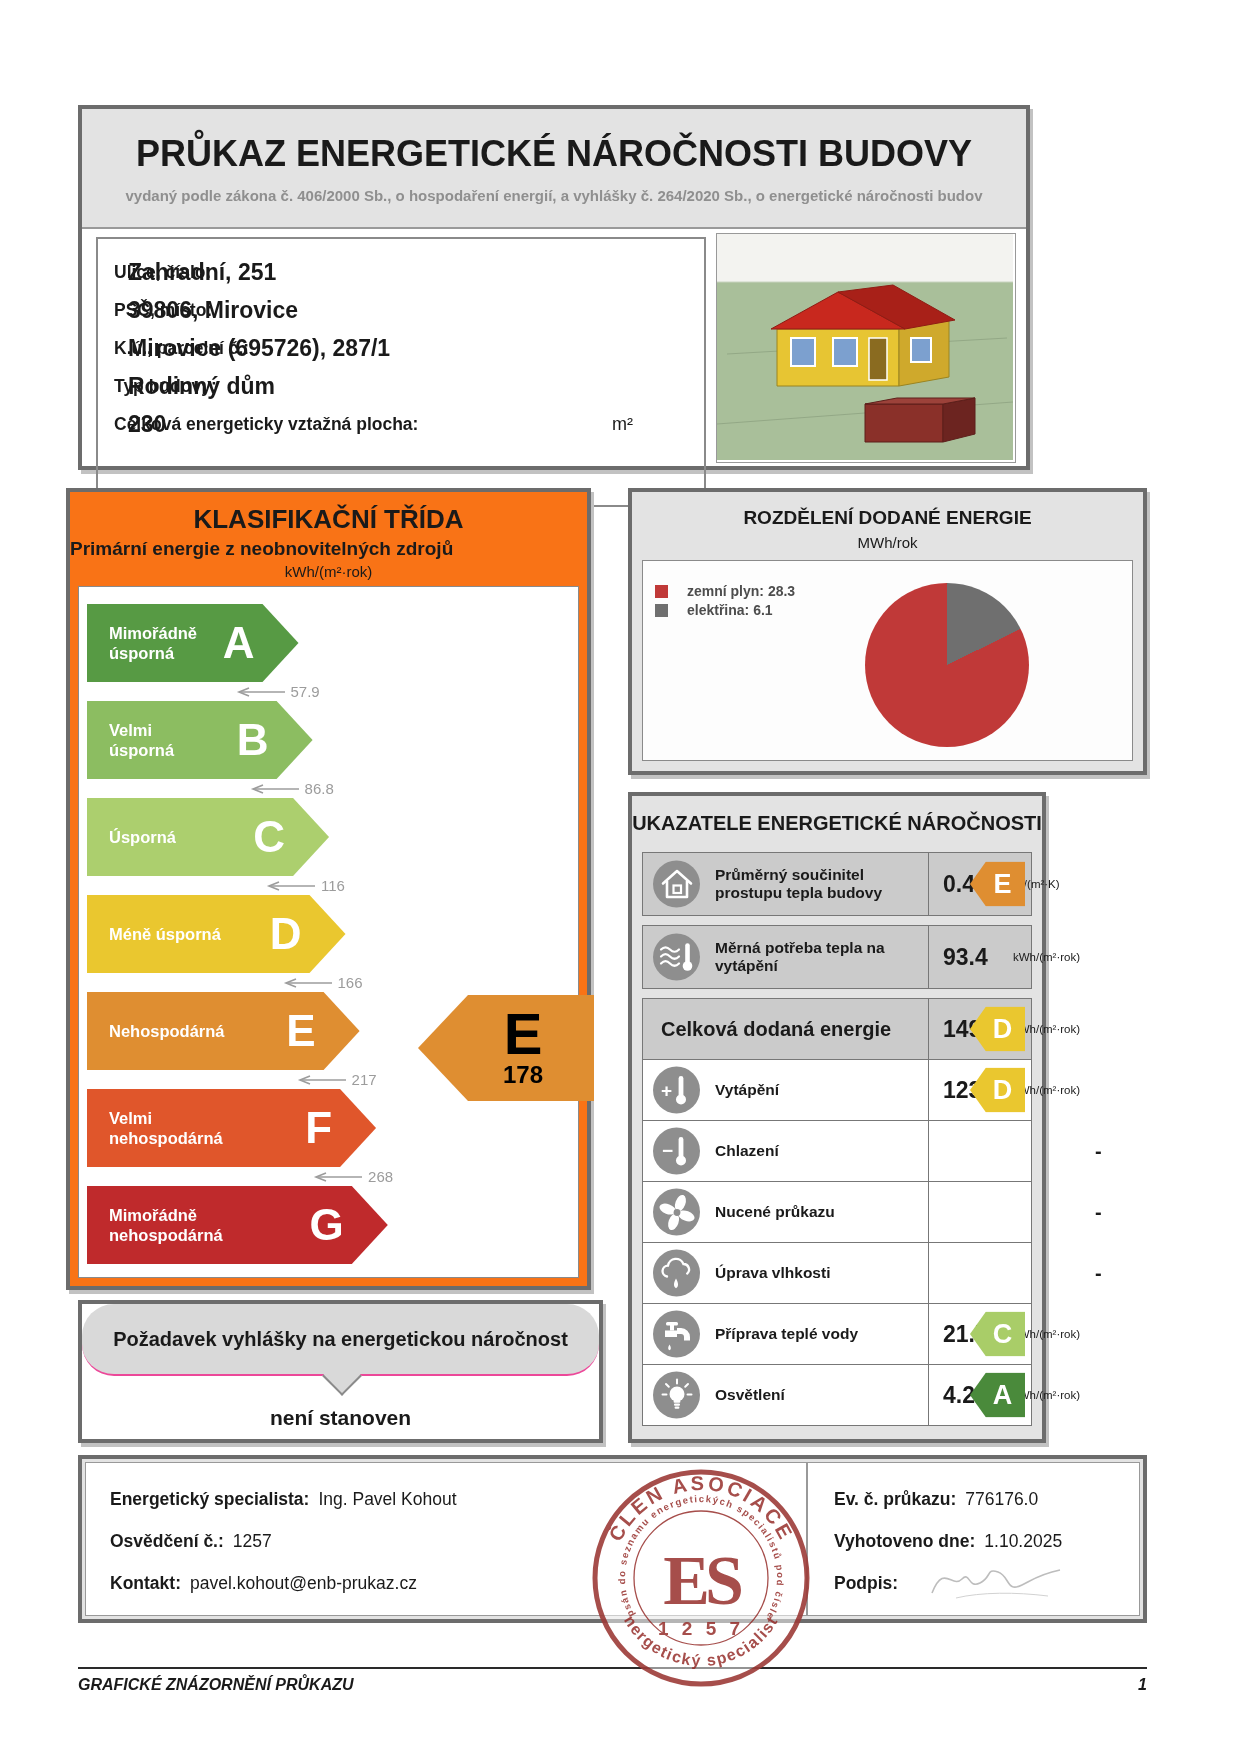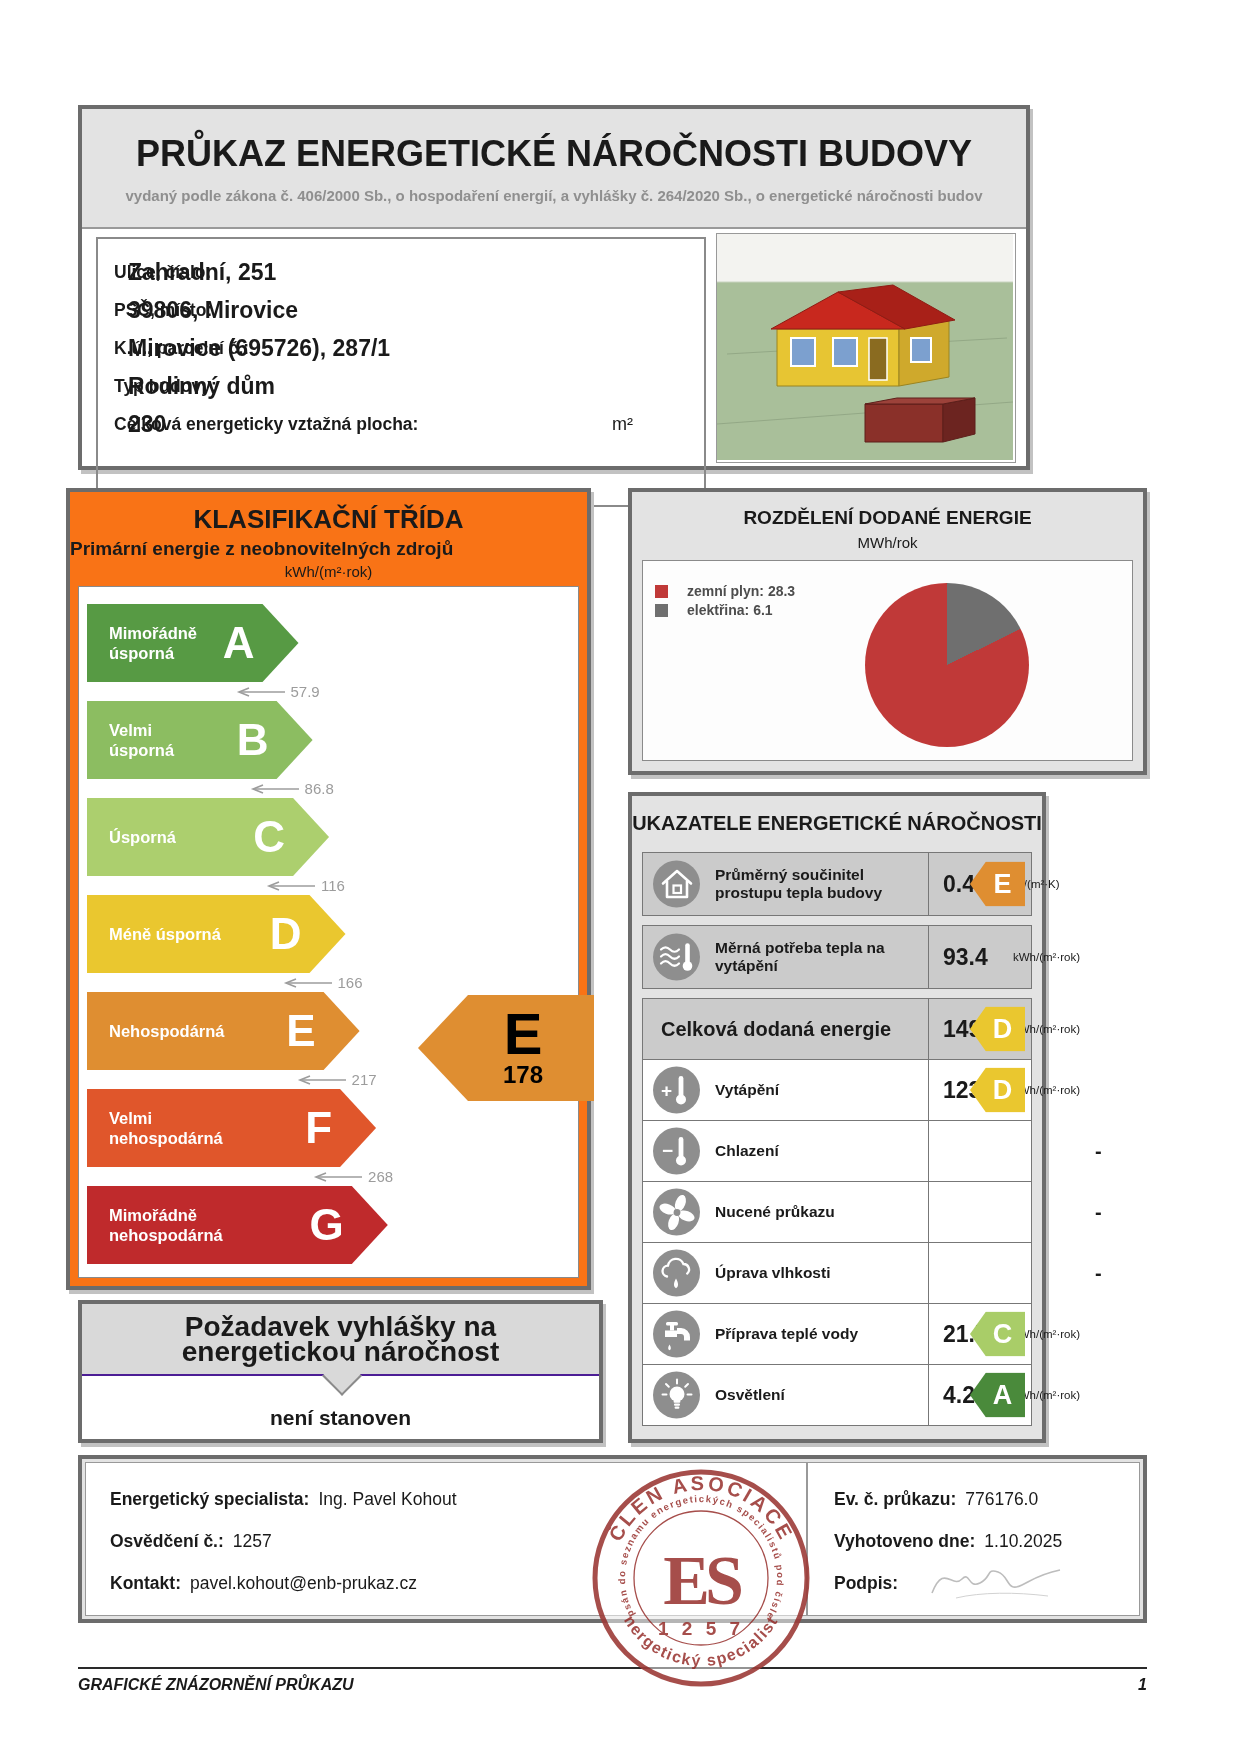--- a/index.html
+++ b/index.html
@@ -33,22 +33,22 @@
   .bar .bletter{position:absolute;right:44px;top:50%;transform:translateY(-50%);color:#fff;font-weight:700;font-size:44px;}
   .thr{position:absolute;bottom:0px;height:19px;display:flex;align-items:center;gap:6px;color:#9c9c9c;font-size:15px;}
   .marker{position:absolute;left:331px;top:391px;width:176px;height:106px;
           clip-path:polygon(0 50%, 50px 0, 100% 0, 100% 100%, 50px 100%);
           filter:drop-shadow(0 0 1.5px #777);display:flex;flex-direction:column;align-items:center;justify-content:center;padding-left:34px;box-sizing:border-box;}
   .marker .ml{font-size:58px;font-weight:700;line-height:54px;color:#000;}
   .marker .mv{font-size:24px;font-weight:700;color:#000;}
 
   
   .req-box{left:78px;top:1300px;width:525px;height:143px;background:#fff;}
-  .req-head{position:relative;background:#d9d9d9;height:70px;border-bottom:2px solid #4c1d95;
-            display:flex;align-items:center;justify-content:center;text-align:center;font-size:28px;font-weight:700;line-height:25px;padding:0 30px;}
+  .req-head{position:relative;background:#d9d9d9;height:70px;border-bottom:2px solid #ec4899;
+            display:flex;align-items:center;justify-content:center;text-align:center;font-size:20px;font-weight:700;line-height:25px;padding:0 30px;border-radius:32px;}
   .notch{position:absolute;left:50%;bottom:-16px;width:26px;height:26px;margin-left:-13px;background:#d9d9d9;
          border-right:2px solid #8a8a8a;border-bottom:2px solid #8a8a8a;transform:rotate(45deg);}
   .req-val{margin-top:30px;text-align:center;font-size:21px;font-weight:700;}
 
   
   .pie-panel{left:628px;top:488px;width:519px;height:287px;background:#e3e3e3;}
   .pp-title{margin-top:15px;text-align:center;font-size:19px;font-weight:700;}
   .pp-unit{text-align:center;font-size:15px;margin-top:5px;}
   .pie-box{position:absolute;left:10px;right:10px;top:68px;bottom:10px;background:#fdfdfd;border:1.5px solid #8a8a8a;}
   .legend{position:absolute;left:12px;top:22px;}

